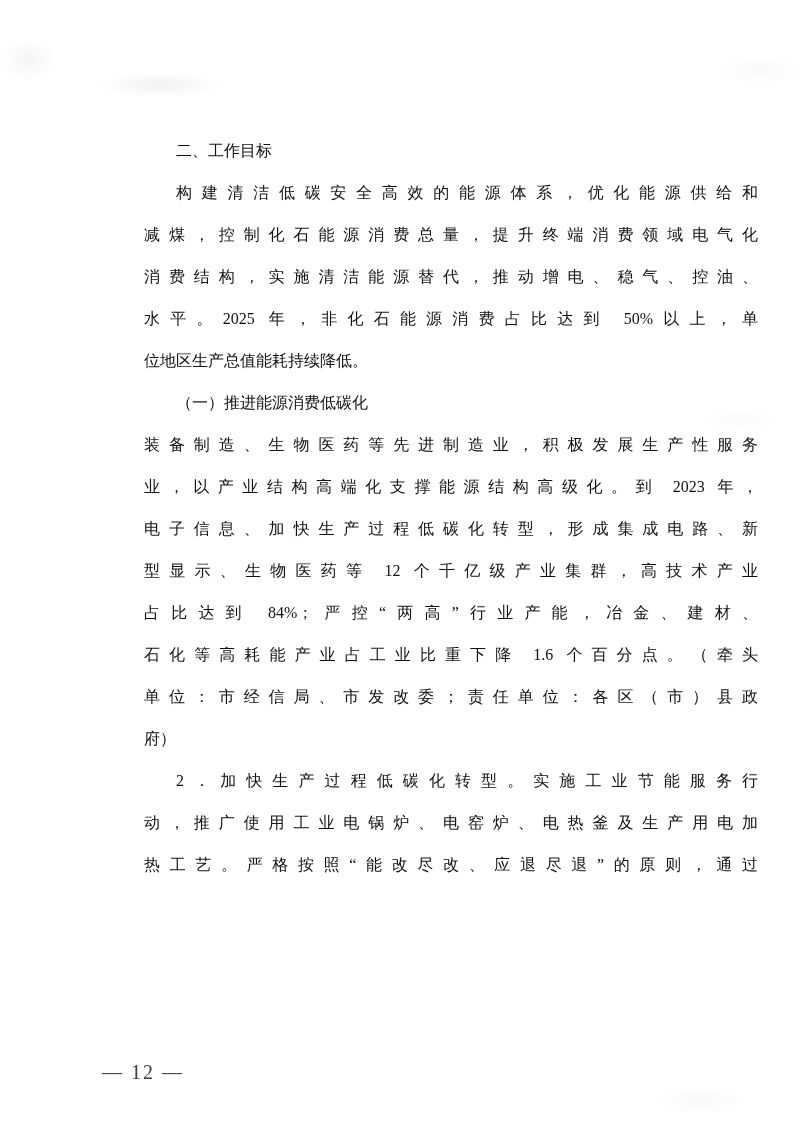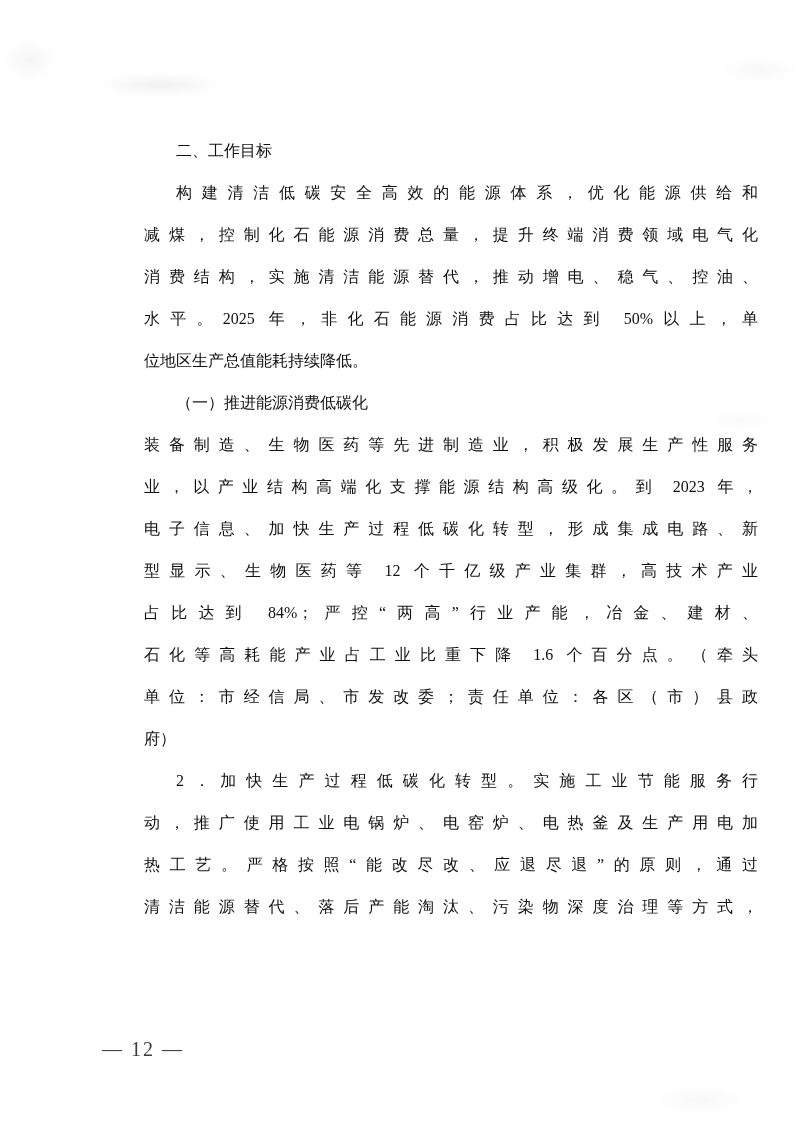--- a/index.html
+++ b/index.html
@@ -45,21 +45,21 @@
     text-align-last: left;
     white-space: normal;
   }
   .heading {
     text-indent: 2em;
     text-align: left;
     text-align-last: left;
   }
   .footer {
     position: absolute;
-    top: 1038px;
+    top: 1061px;
     left: 102px;
     font-family: "Liberation Serif", "DejaVu Serif", serif;
     font-size: 20px;
     color: #3a3a3a;
     letter-spacing: 2px;
   }
 </style>
 </head>
 <body>
 
@@ -88,20 +88,19 @@
       <div class="line">占比达到 84%；严控“两高”行业产能，冶金、建材、</div>
       <div class="line">石化等高耗能产业占工业比重下降 1.6 个百分点。（牵头</div>
       <div class="line">单位：市经信局、市发改委；责任单位：各区（市）县政</div>
       <div class="line end">府）</div>
     </div>
 
     <div>
       <div class="line first">2．加快生产过程低碳化转型。实施工业节能服务行</div>
       <div class="line">动，推广使用工业电锅炉、电窑炉、电热釜及生产用电加</div>
       <div class="line">热工艺。严格按照“能改尽改、应退尽退”的原则，通过</div>
-      <div class="line">清洁能源替代、落后产能淘汰、污染物深度治理等方式，</div>
     </div>
 
   </div>
 
   <div class="footer">— 12 —</div>
 
 </div>
 
 </body></html>

